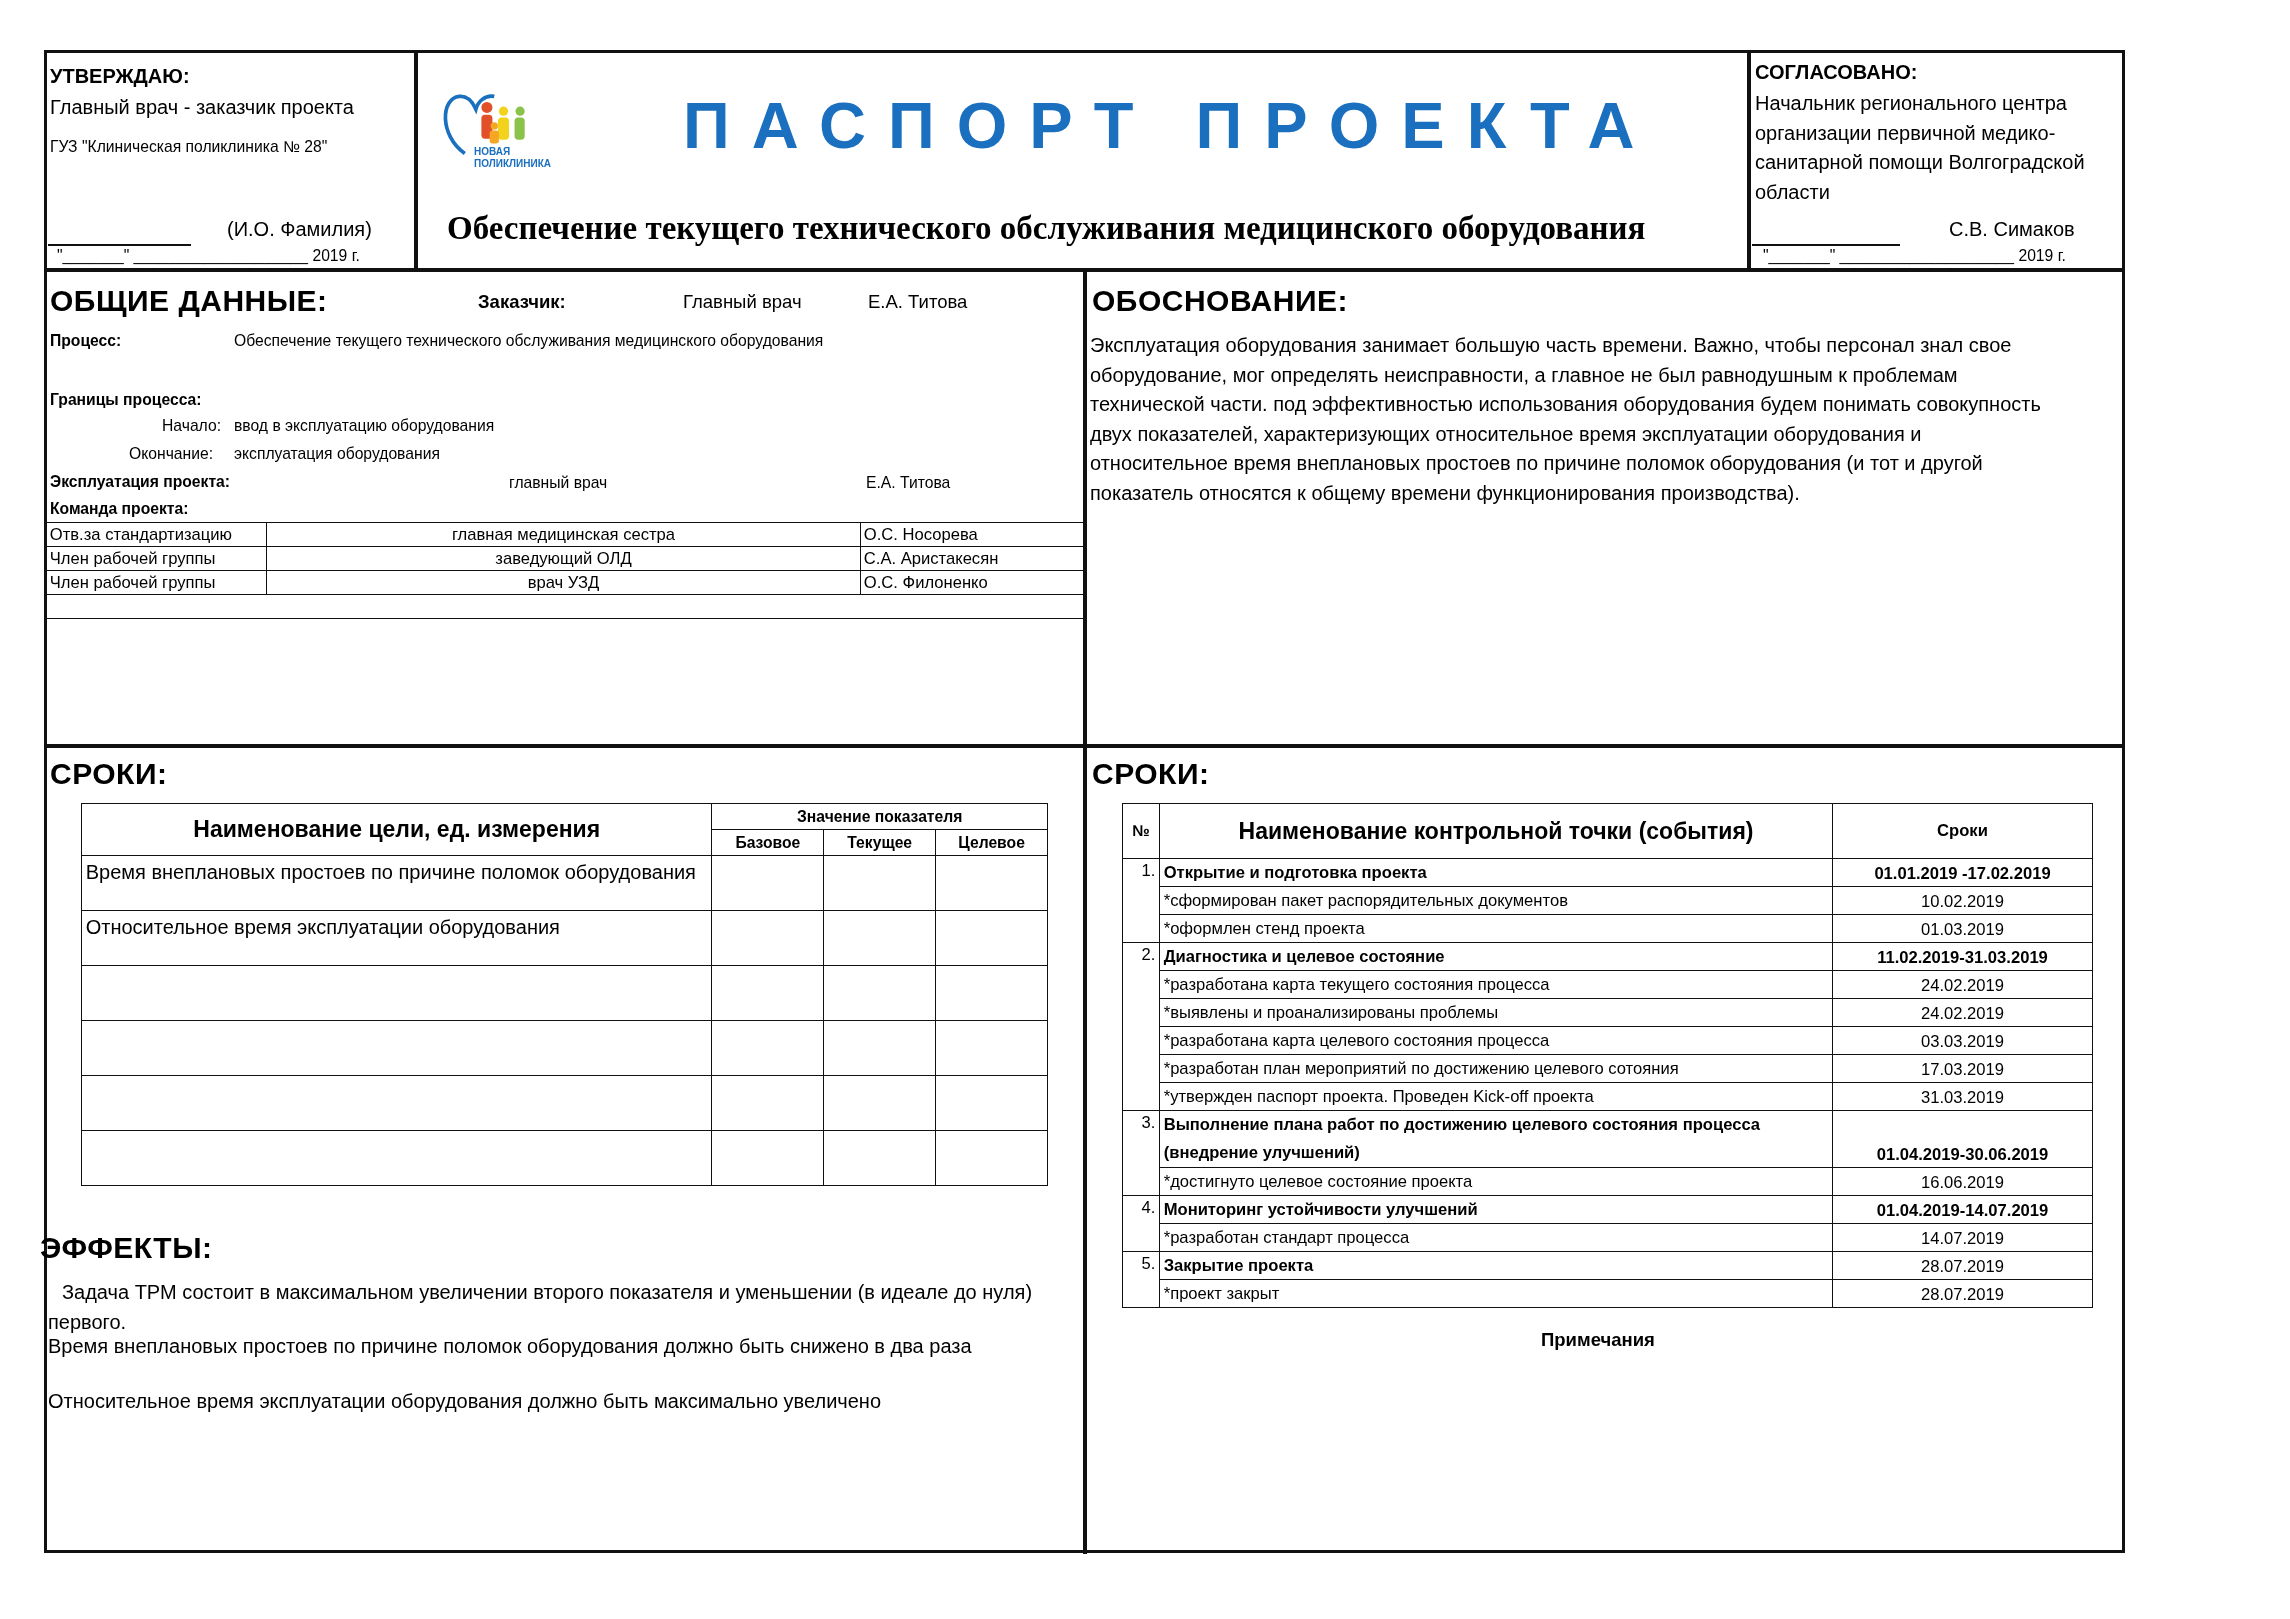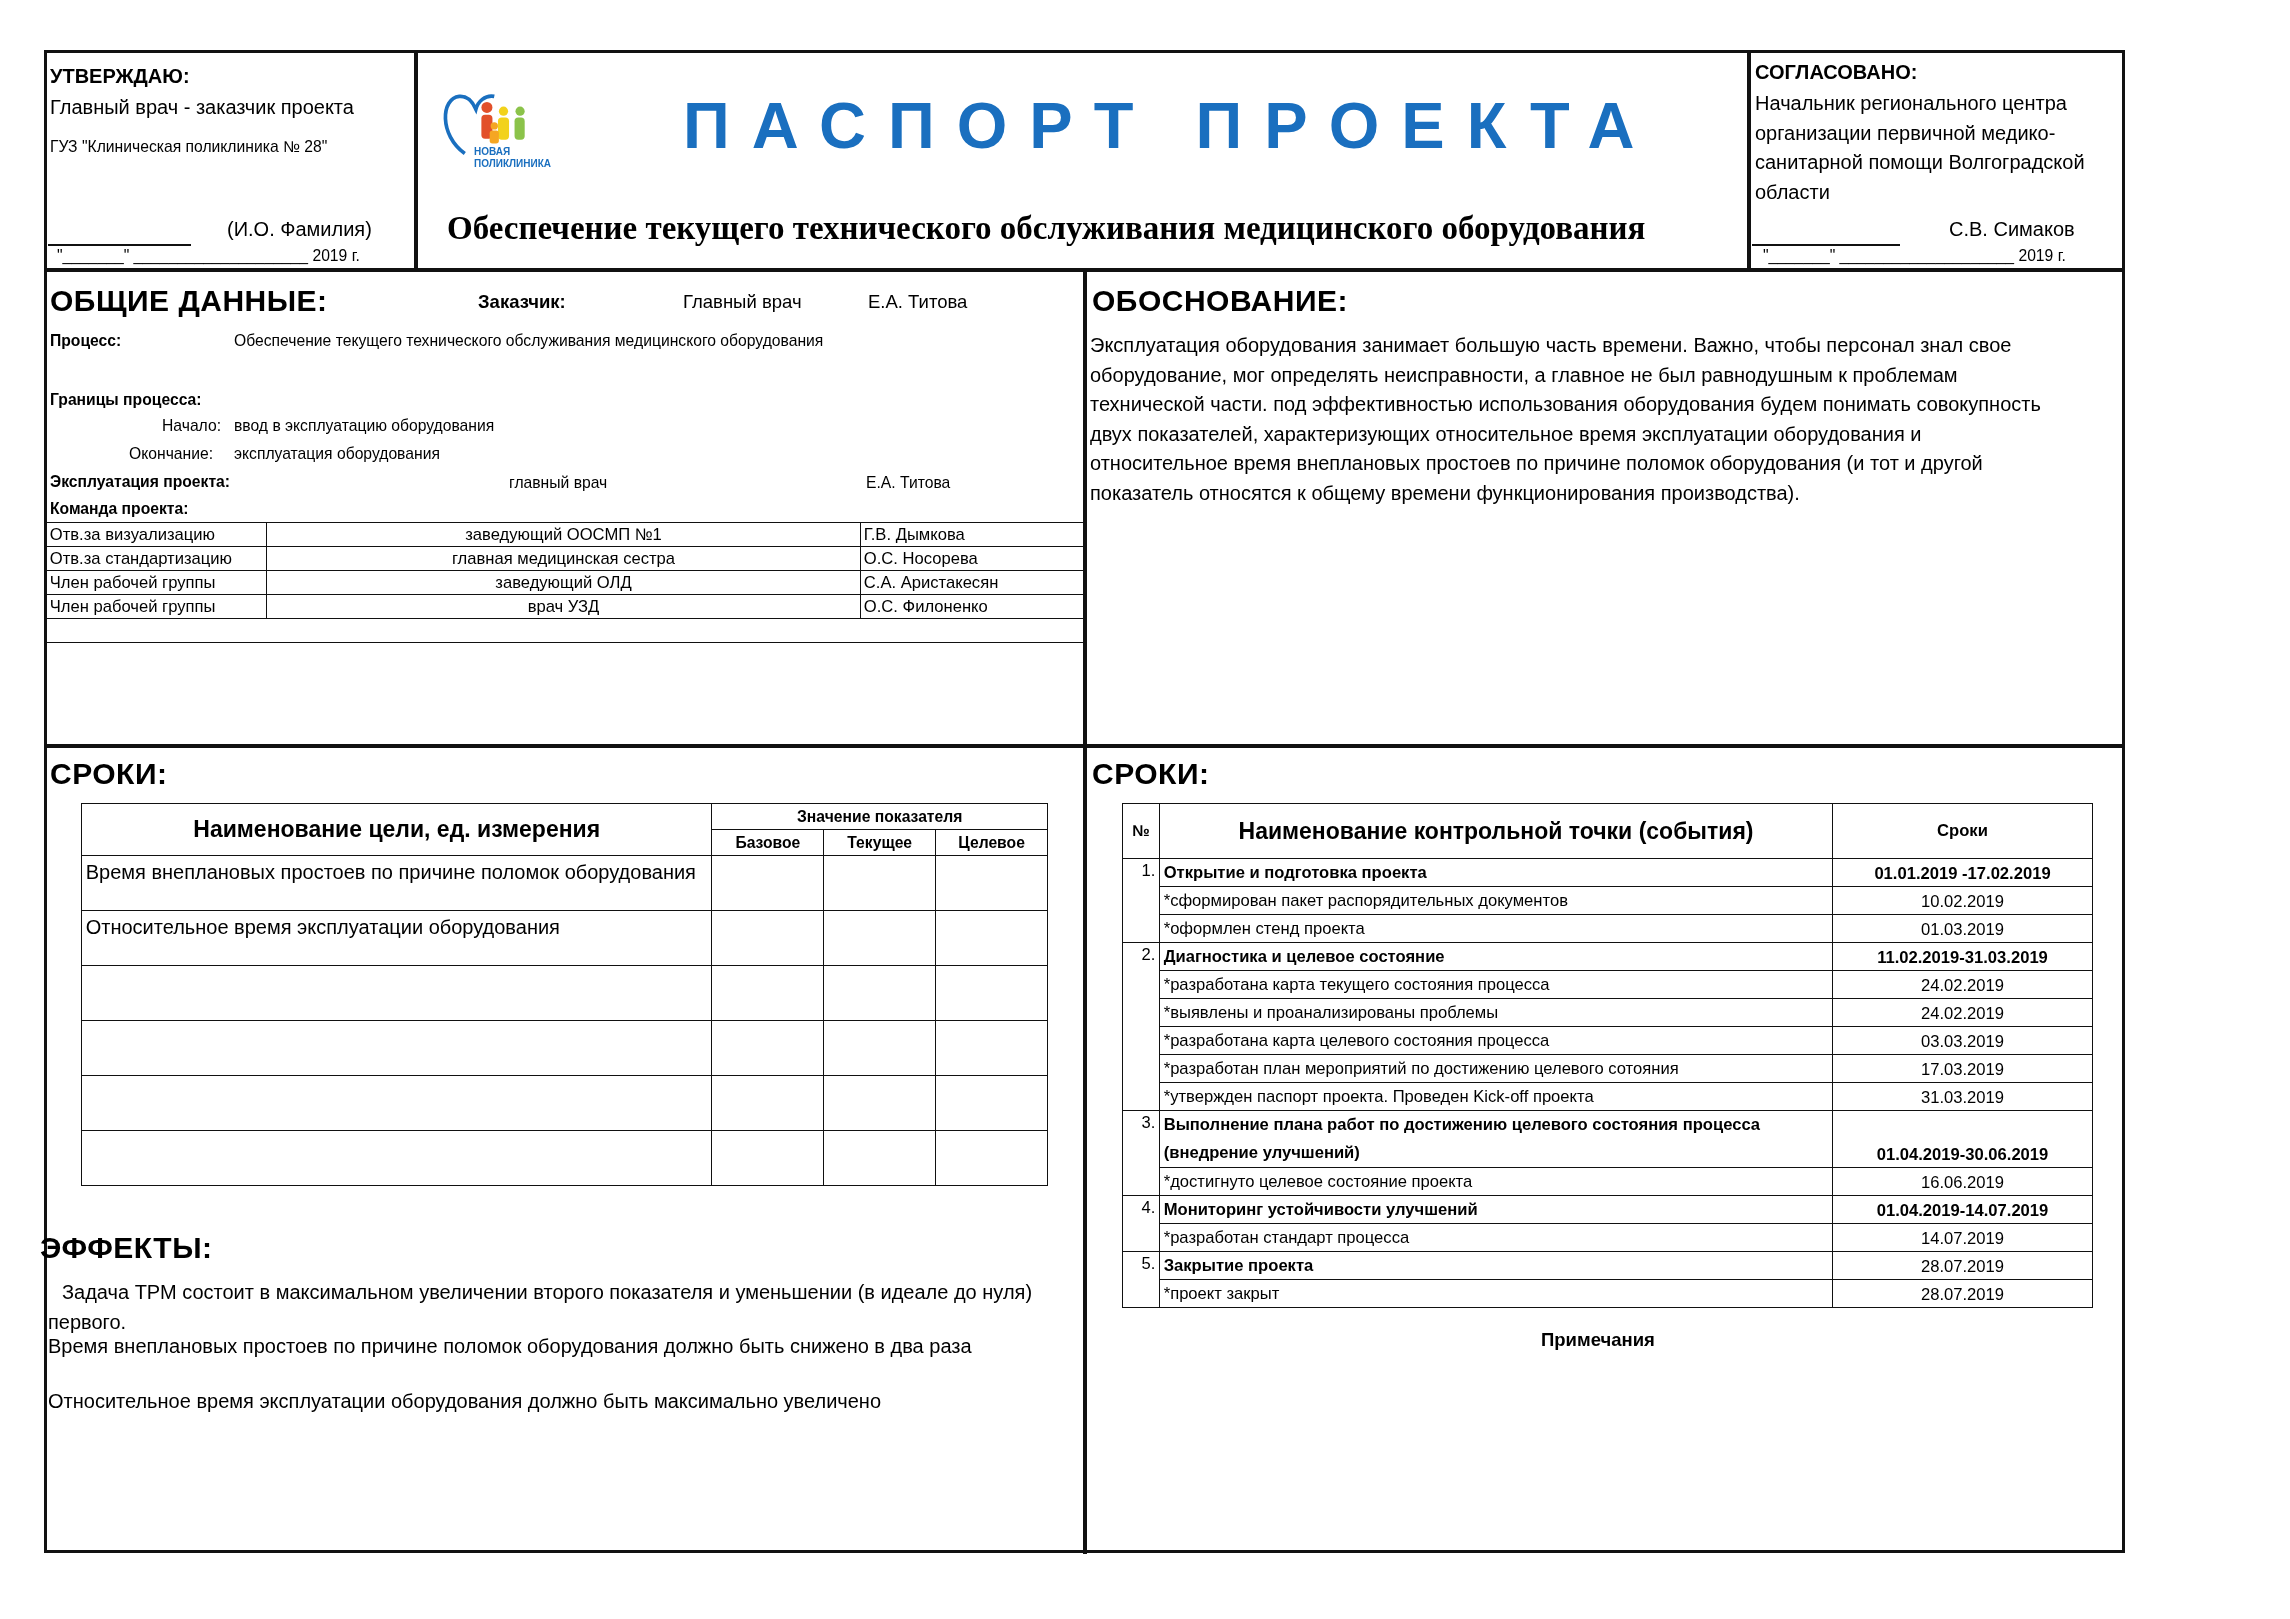--- a/index.html
+++ b/index.html
@@ -105,25 +105,20 @@
 <div class="t small" style="left:129px; top:445px;">Окончание:</div>
 <div class="t small" style="left:234px; top:445px;">эксплуатация оборудования</div>
 <div class="t b small" style="left:50px; top:473px;">Эксплуатация проекта:</div>
 <div class="t small" style="left:509px; top:474px;">главный врач</div>
 <div class="t small" style="left:866px; top:474px;">Е.А. Титова</div>
 <div class="t b small" style="left:50px; top:500px;">Команда проекта:</div>
 
 <table class="team">
   <tbody>
     <tr>
-      <td class="role">Отв.за визуализацию</td>
-      <td class="pos">заведующий ООСМП №1</td>
-      <td>Г.В. Дымкова</td>
-    </tr>
-    <tr>
       <td class="role">Отв.за стандартизацию</td>
       <td class="pos">главная медицинская сестра</td>
       <td>О.С. Носорева</td>
     </tr>
     <tr>
       <td class="role">Член рабочей группы</td>
       <td class="pos">заведующий ОЛД</td>
       <td>С.А. Аристакесян</td>
     </tr>
     <tr>

